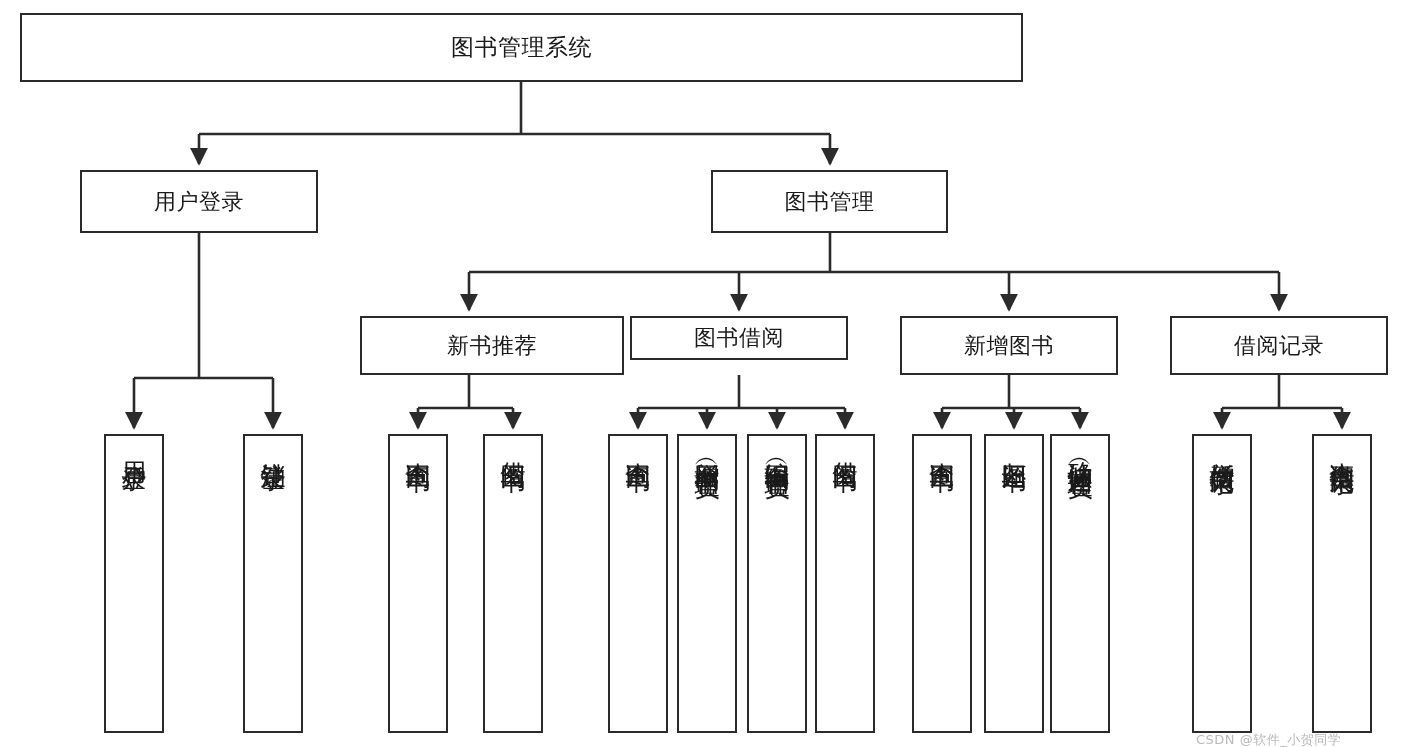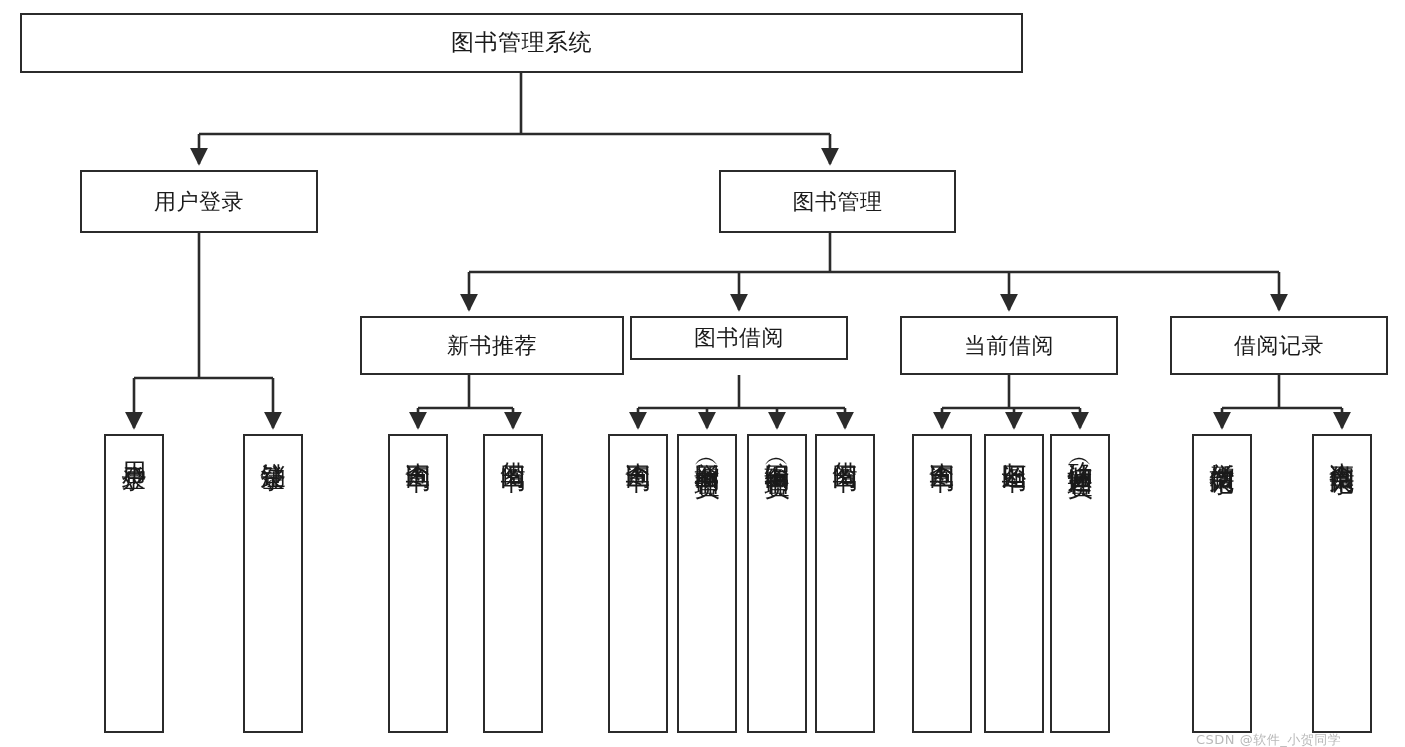--- a/index.html
+++ b/index.html
@@ -118,39 +118,39 @@
       <path d="M 1014 408 L 1014 428" marker-end="url(#arrow)"></path>
       <path d="M 1080 408 L 1080 428" marker-end="url(#arrow)"></path>
 
       <path d="M 1279 375 L 1279 408"></path>
       <path d="M 1222 408 L 1342 408"></path>
       <path d="M 1222 408 L 1222 428" marker-end="url(#arrow)"></path>
       <path d="M 1342 408 L 1342 428" marker-end="url(#arrow)"></path>
     </g>
   </svg>
 
-  <div class="node horiz root" style="left: 20px; top: 13px; width: 1003px; height: 60px; border-color: rgb(43, 43, 43); background: rgb(255, 255, 255);">
+  <div class="node horiz root" style="left: 20px; top: 13px; width: 1003px; height: 69px; border-color: rgb(43, 43, 43); background: rgb(255, 255, 255);">
     <span class="lbl">图书管理系统</span>
   </div>
 
   <div class="node horiz" style="left: 80px; top: 170px; width: 238px; height: 63px; border-color: rgb(43, 43, 43); background: rgb(255, 255, 255);">
     <span class="lbl">用户登录</span>
   </div>
-  <div class="node horiz" style="left: 711px; top: 170px; width: 237px; height: 63px; border-color: rgb(43, 43, 43); background: rgb(255, 255, 255); margin-left: 8px;">
+  <div class="node horiz" style="left: 711px; top: 170px; width: 237px; height: 63px; border-color: rgb(43, 43, 43); background: rgb(255, 255, 255);">
     <span class="lbl">图书管理</span>
   </div>
 
   <div class="node horiz" style="left: 360px; top: 316px; width: 264px; height: 59px; border-color: rgb(43, 43, 43); background: rgb(255, 255, 255);">
     <span class="lbl">新书推荐</span>
   </div>
   <div class="node horiz" style="left: 630px; top: 316px; width: 218px; height: 44px; border-color: rgb(43, 43, 43); background: rgb(255, 255, 255);">
     <span class="lbl">图书借阅</span>
   </div>
   <div class="node horiz" style="left: 900px; top: 316px; width: 218px; height: 59px; border-color: rgb(43, 43, 43); background: rgb(255, 255, 255);">
-    <span class="lbl">当前借阅</span>
+    <span class="lbl">新增图书</span>
   </div>
   <div class="node horiz" style="left: 1170px; top: 316px; width: 218px; height: 59px; border-color: rgb(43, 43, 43); background: rgb(255, 255, 255);">
     <span class="lbl">借阅记录</span>
   </div>
 
   <div class="node vert" style="left: 104px; top: 434px; width: 60px; height: 299px; border-color: rgb(43, 43, 43); background: rgb(255, 255, 255);">
     <span class="lbl">用户登录</span>
   </div>
   <div class="node vert" style="left: 243px; top: 434px; width: 60px; height: 299px; border-color: rgb(43, 43, 43); background: rgb(255, 255, 255);">
     <span class="lbl">注销登录</span>

